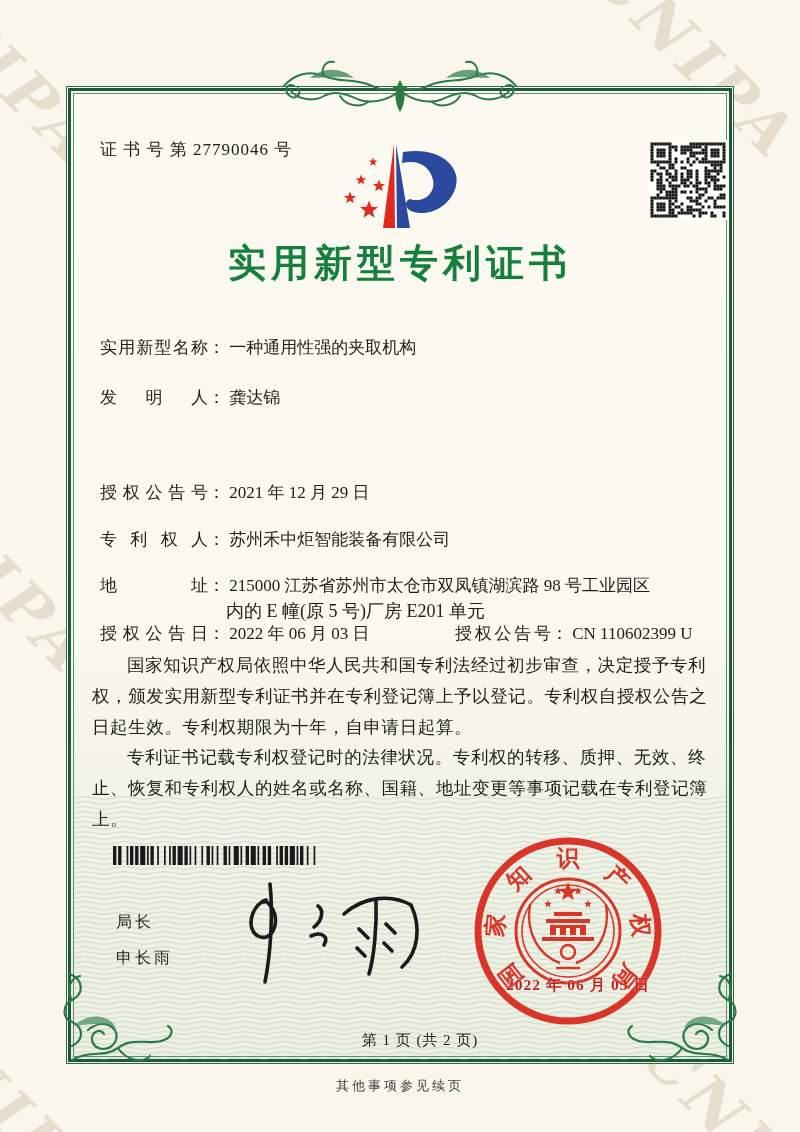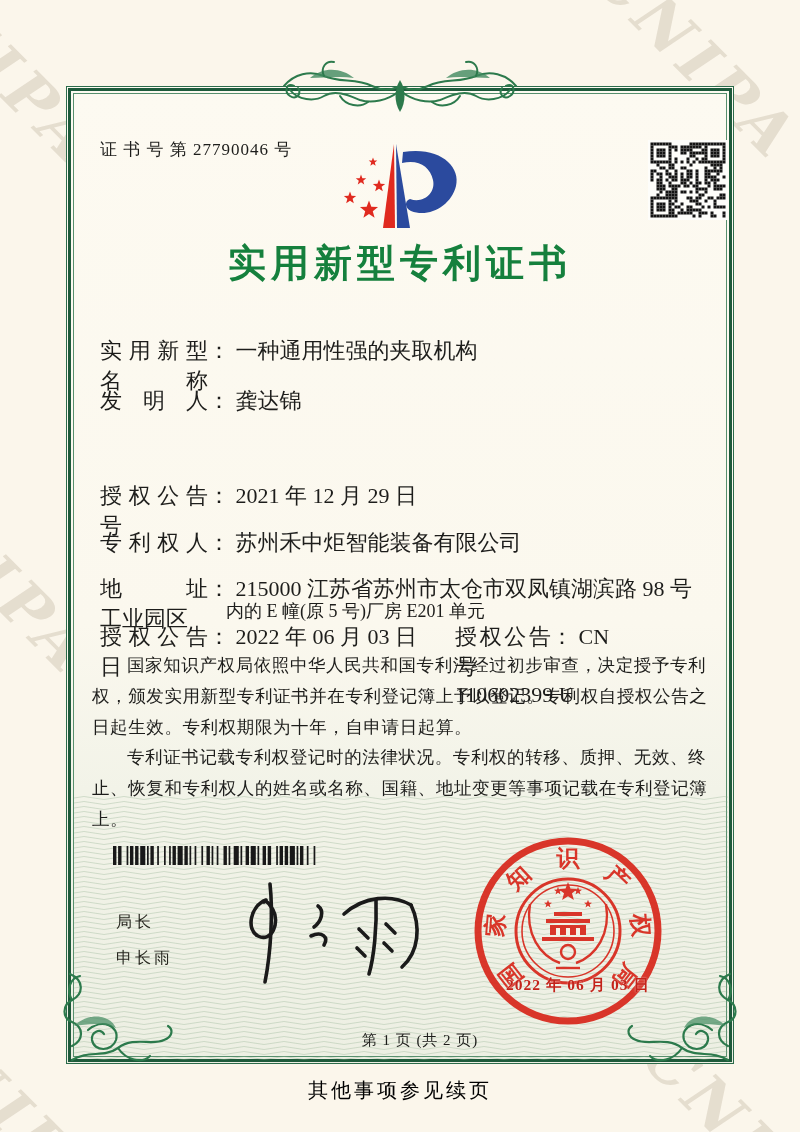--- a/index.html
+++ b/index.html
@@ -43,21 +43,21 @@
 
   #cert-number{position:absolute;left:100px;top:138px;font-size:17px;letter-spacing:1px;}
   #logo{position:absolute;left:323px;top:130px;}
   #qr{position:absolute;left:648px;top:140px;}
 
   #title{
     position:absolute;left:0;right:0;top:238px;text-align:center;
     font-size:38px;font-weight:700;letter-spacing:5px;color:#15803d;
   }
 
-  .field-row{position:absolute;left:100px;width:612px;font-size:22px;}
+  .field-row{position:absolute;left:100px;width:612px;font-size:17px;}
   .flabel{display:inline-block;width:108px;text-align:justify;text-align-last:justify;vertical-align:top;}
   .flabel2{display:inline-block;width:96px;text-align:justify;text-align-last:justify;vertical-align:top;}
   .addr2{position:absolute;left:226px;top:599px;font-size:18px;}
   .grant-no{position:absolute;left:355px;top:0;}
 
   #paragraphs{position:absolute;left:92px;top:650px;width:620px;}
   #paragraphs p{margin:0;text-indent:2em;font-size:17.5px;line-height:1.76;letter-spacing:0.6px;}
 
   #barcode{position:absolute;left:113px;top:846px;}
 
@@ -71,21 +71,21 @@
   #signature{position:absolute;left:226px;top:872px;}
 
   #seal{position:absolute;left:466px;top:824px;z-index:6;opacity:0.93;}
   #seal-date{
     position:absolute;left:498px;top:975px;width:160px;z-index:7;
     text-align:center;font-size:15.5px;font-weight:700;color:#c3231a;
     letter-spacing:1px;text-shadow:0 0 2px rgba(255,255,255,0.7);
   }
 
   #page-number{position:absolute;left:0;right:0;top:1031px;text-align:center;font-size:15px;letter-spacing:1px;padding-left:40px;}
-  #footer-note{position:absolute;left:0;right:0;top:1077px;text-align:center;font-size:20px;letter-spacing:3px;color:#000000;}
+  #footer-note{position:absolute;left:0;right:0;top:1077px;text-align:center;font-size:13px;letter-spacing:3px;color:#404040;}
 </style>
 </head>
 <body>
 
 <div id="cert">
 
   <div id="wm-layer">
       <span class="wm" style="left: -70px; top: -55px;">CNIPA</span>
       <span class="wm" style="left: 630px; top: -60px;">CNIPA</span>
       <span class="wm" style="left: 195px; top: 120px;">CNIPA</span>

